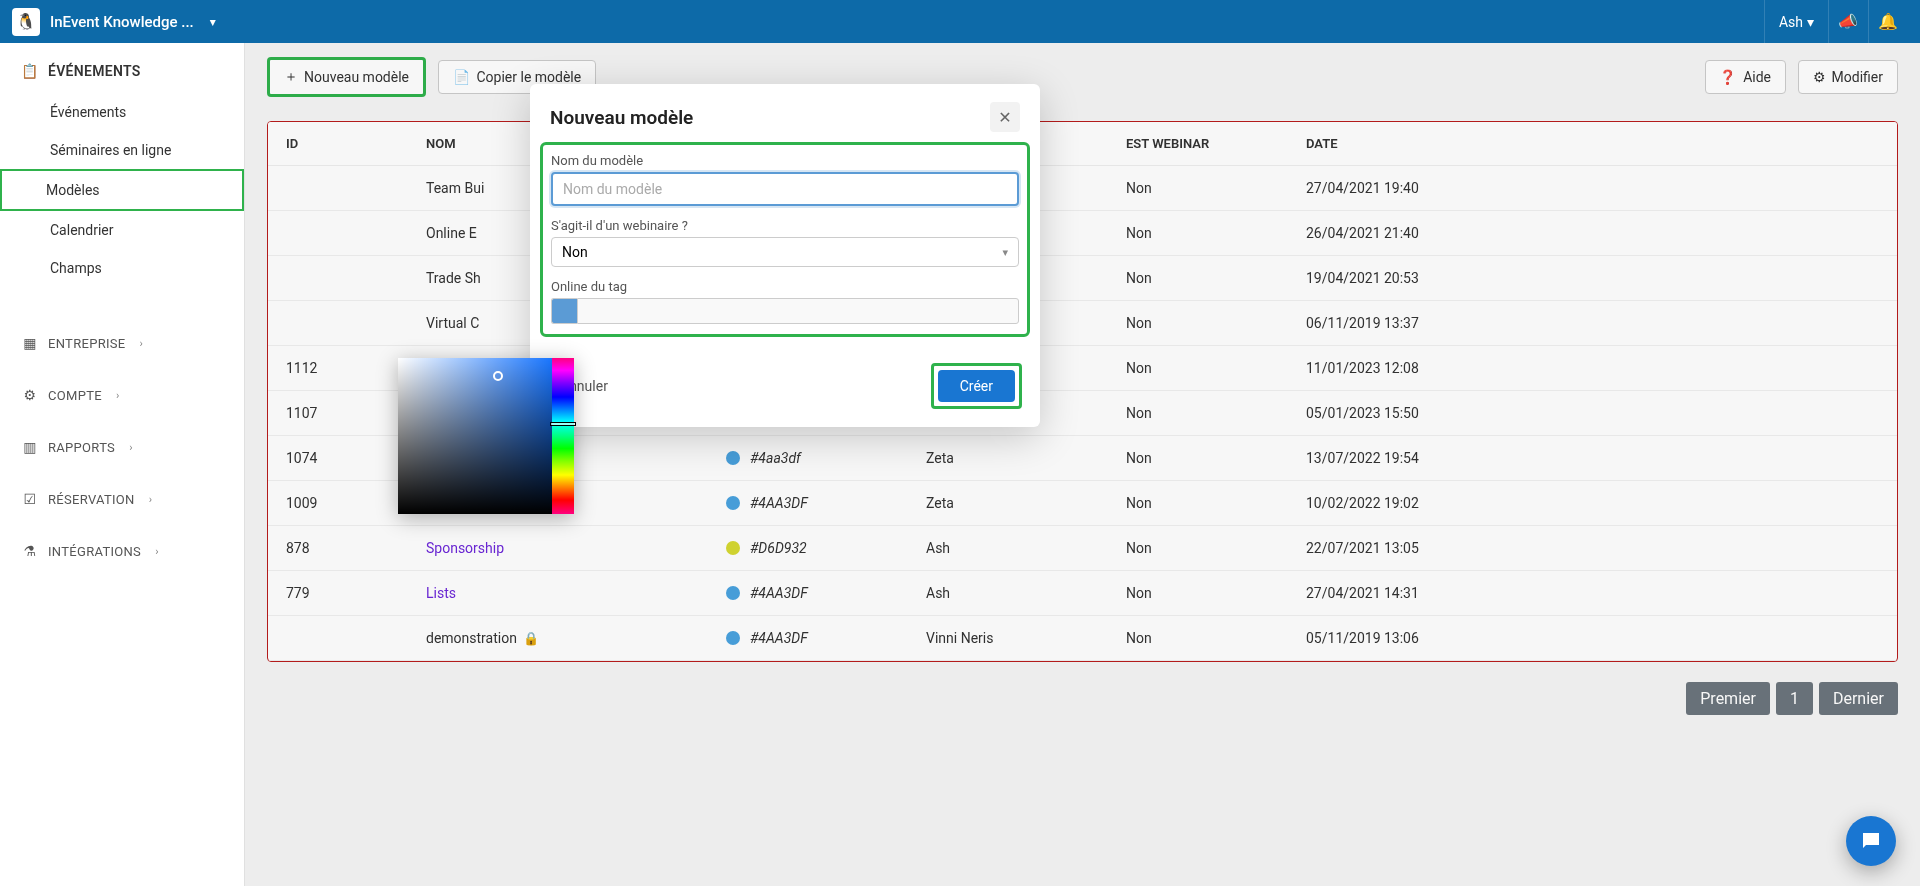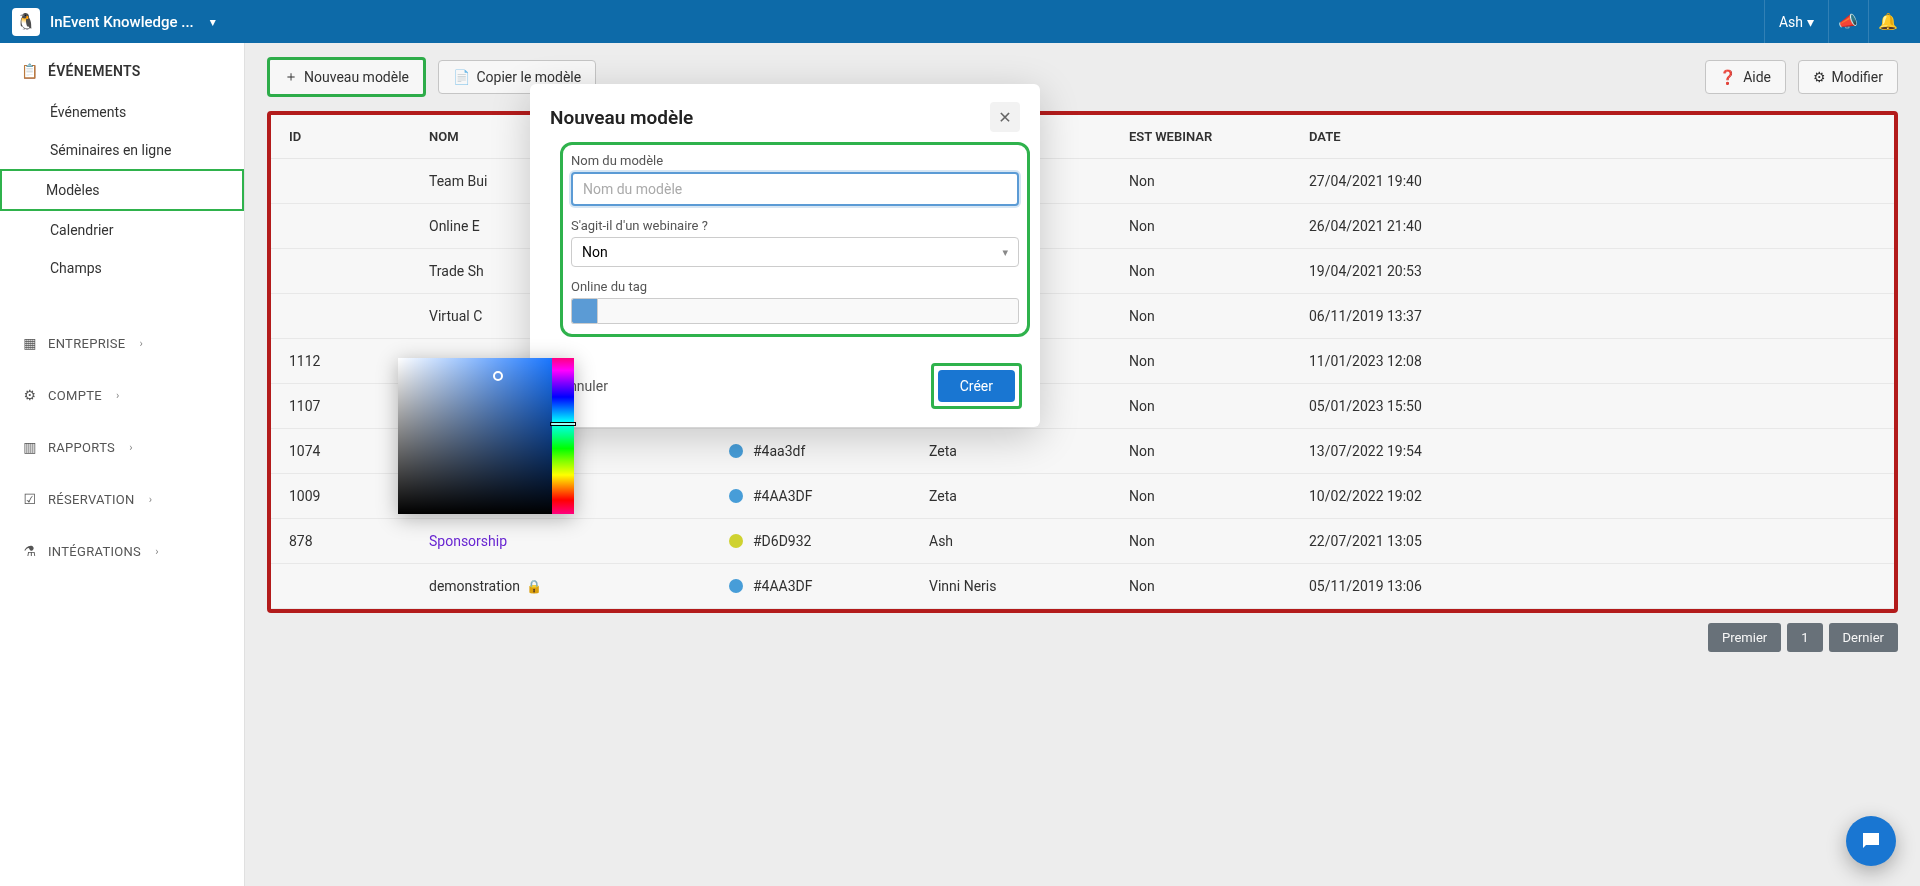--- a/index.html
+++ b/index.html
@@ -30,43 +30,43 @@
 
 
 .main { flex: 1; padding: 0; position: relative; }
 .toolbar { padding: 14px 22px; display: flex; align-items: center; gap: 12px; }
 .btn { border: 1px solid #ccc; background: #fff; color: #333; padding: 8px 14px; border-radius: 4px; font-size: 14px; cursor: pointer; display: inline-flex; align-items: center; gap: 6px; }
 .btn-highlight { border: 3px solid #2fb24c; }
 .btn-outline { border: 1px solid #ccc; }
 .toolbar .spacer { flex: 1; }
 
 
-.table-wrap { margin: 0 22px; background: #fff; border: 4px solid #b91c1c; border-radius: 4px; overflow: hidden; }
+.table-wrap { margin: 10px 22px; background: #fff; border: 1px solid #b91c1c; border-radius: 4px; overflow: hidden; }
 table { width: 100%; border-collapse: collapse; font-size: 14px; }
 thead th { text-align: left; padding: 14px 18px; color: #333; font-weight: 600; font-size: 13px; border-bottom: 1px solid #eee; background: #fff; }
 tbody td { padding: 14px 18px; border-bottom: 1px solid #f0f0f0; color: #333; vertical-align: middle; }
 .link { color: #6d28d9; }
-.tag-cell { display: flex; align-items: center; gap: 10px; }
+.tag-cell { display: flex; align-items: center; gap: 10px; font-style: italic; }
 .tag-dot { width: 14px; height: 14px; border-radius: 50%; display: inline-block; }
 .lock-icon { margin-left: 6px; font-size: 13px; }
 
 
 .pagination { display: flex; gap: 6px; justify-content: flex-end; padding: 10px 22px 20px; }
-.page-btn { background: #6c757d; color: #fff; border: none; padding: 7px 14px; border-radius: 3px; font-size: 13px; cursor: pointer; }
+.page-btn { background: #6c757d; color: #fff; border: none; padding: 7px 14px; border-radius: 3px; font-size: 16px; cursor: pointer; }
 
 
 .overlay { position: absolute; inset: 0; background: rgba(0,0,0,0.03); }
 
 
 .modal { position: absolute; top: 84px; left: 530px; width: 510px; background: #fff; border-radius: 6px; box-shadow: 0 10px 40px rgba(0,0,0,0.2); z-index: 100; }
 .modal-header { display: flex; align-items: center; padding: 18px 20px 10px; }
 .modal-header h3 { font-size: 19px; font-weight: 600; color: #222; flex: 1; }
 .modal-close { width: 30px; height: 30px; background: #f2f2f2; border-radius: 4px; display: flex; align-items: center; justify-content: center; cursor: pointer; color: #666; font-size: 16px; }
 .modal-body { padding: 0 10px 12px; }
-.field-group { border: 3px solid #2fb24c; padding: 6px 8px 10px; border-radius: 12px; margin-left: 20px; }
+.field-group { border: 3px solid #2fb24c; padding: 6px 8px 10px; border-radius: 6px; }
 .field-label { font-size: 13px; color: #555; margin: 2px 0 4px; }
 .text-input { width: 100%; border: 2px solid #5b9bd5; border-radius: 4px; padding: 7px 10px; font-size: 14px; outline: none; box-shadow: 0 0 0 2px rgba(91,155,213,0.25); }
 .text-input::placeholder { color: #aaa; }
 .select-input { width: 100%; border: 1px solid #ccc; border-radius: 4px; padding: 6px 10px; font-size: 14px; background: #fff; display: flex; align-items: center; justify-content: space-between; cursor: pointer; }
 .select-input .caret { color: #888; font-size: 11px; }
 .color-row { display: flex; align-items: center; gap: 0; }
 .color-swatch { width: 26px; height: 26px; background: #5b9bd5; border: 1px solid #ccc; border-right: none; border-radius: 3px 0 0 3px; cursor: pointer; }
 .color-input { flex: 1; border: 1px solid #ccc; border-radius: 0 3px 3px 0; padding: 6px 10px; font-size: 14px; background: #f9f9f9; height: 26px; }
 .modal-footer { display: flex; justify-content: space-between; align-items: center; gap: 12px; padding: 14px 18px 18px; }
 .btn-text { background: none; border: none; color: #555; font-size: 14px; cursor: pointer; padding: 8px 12px; }
@@ -264,20 +264,33 @@
                 <div class="tag-cell">
                   <span class="tag-dot" style="background: rgb(214, 217, 50);"></span>
                   <span>#D6D932</span>
                 </div>
               </td>
               <td>Ash</td>
               <td>Non</td>
               <td>22/07/2021 13:05</td>
             </tr>
             <tr>
+              <td>779</td>
+              <td><span class="link">Lists</span></td>
+              <td>
+                <div class="tag-cell">
+                  <span class="tag-dot" style="background: rgb(74, 163, 223);"></span>
+                  <span>#4AA3DF</span>
+                </div>
+              </td>
+              <td>Ash</td>
+              <td>Non</td>
+              <td>27/04/2021 14:31</td>
+            </tr>
+            <tr>
               <td></td>
               <td><span>demonstration</span><span class="lock-icon">🔒</span></td>
               <td>
                 <div class="tag-cell">
                   <span class="tag-dot" style="background: rgb(74, 163, 223);"></span>
                   <span>#4AA3DF</span>
                 </div>
               </td>
               <td>Vinni Neris</td>
               <td>Non</td>

